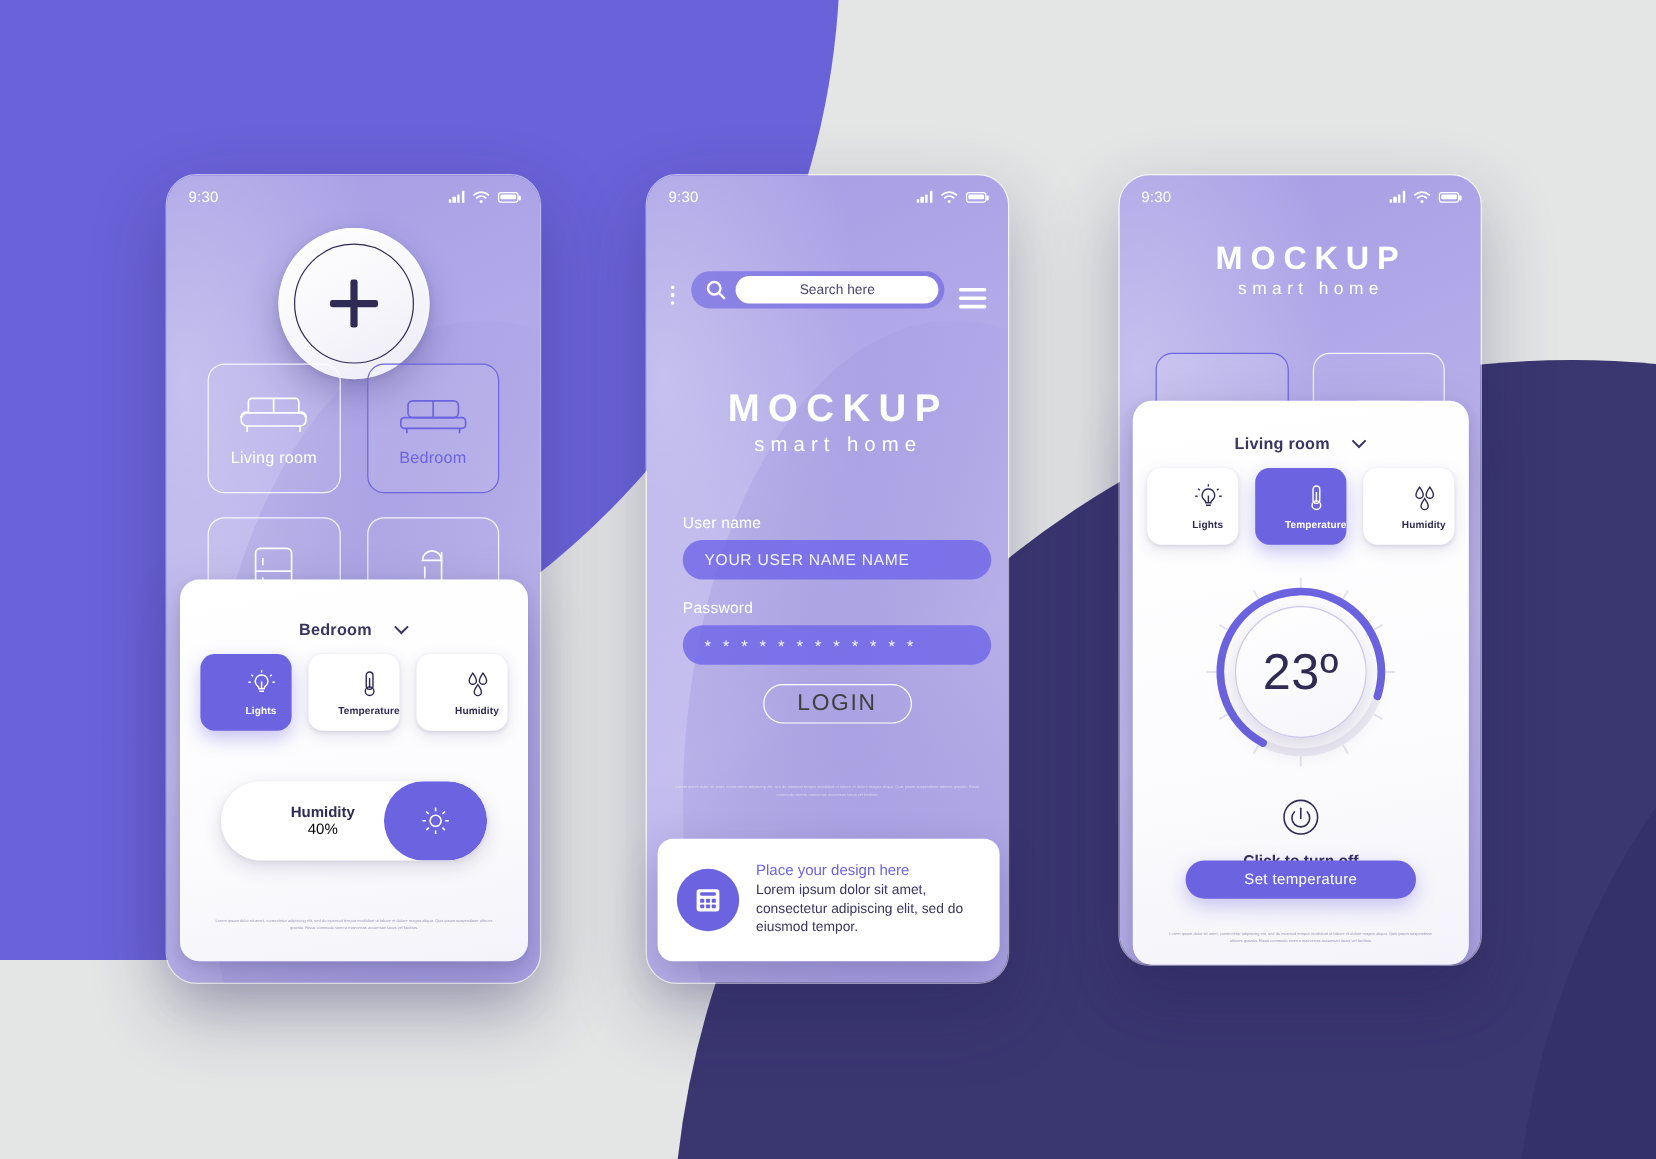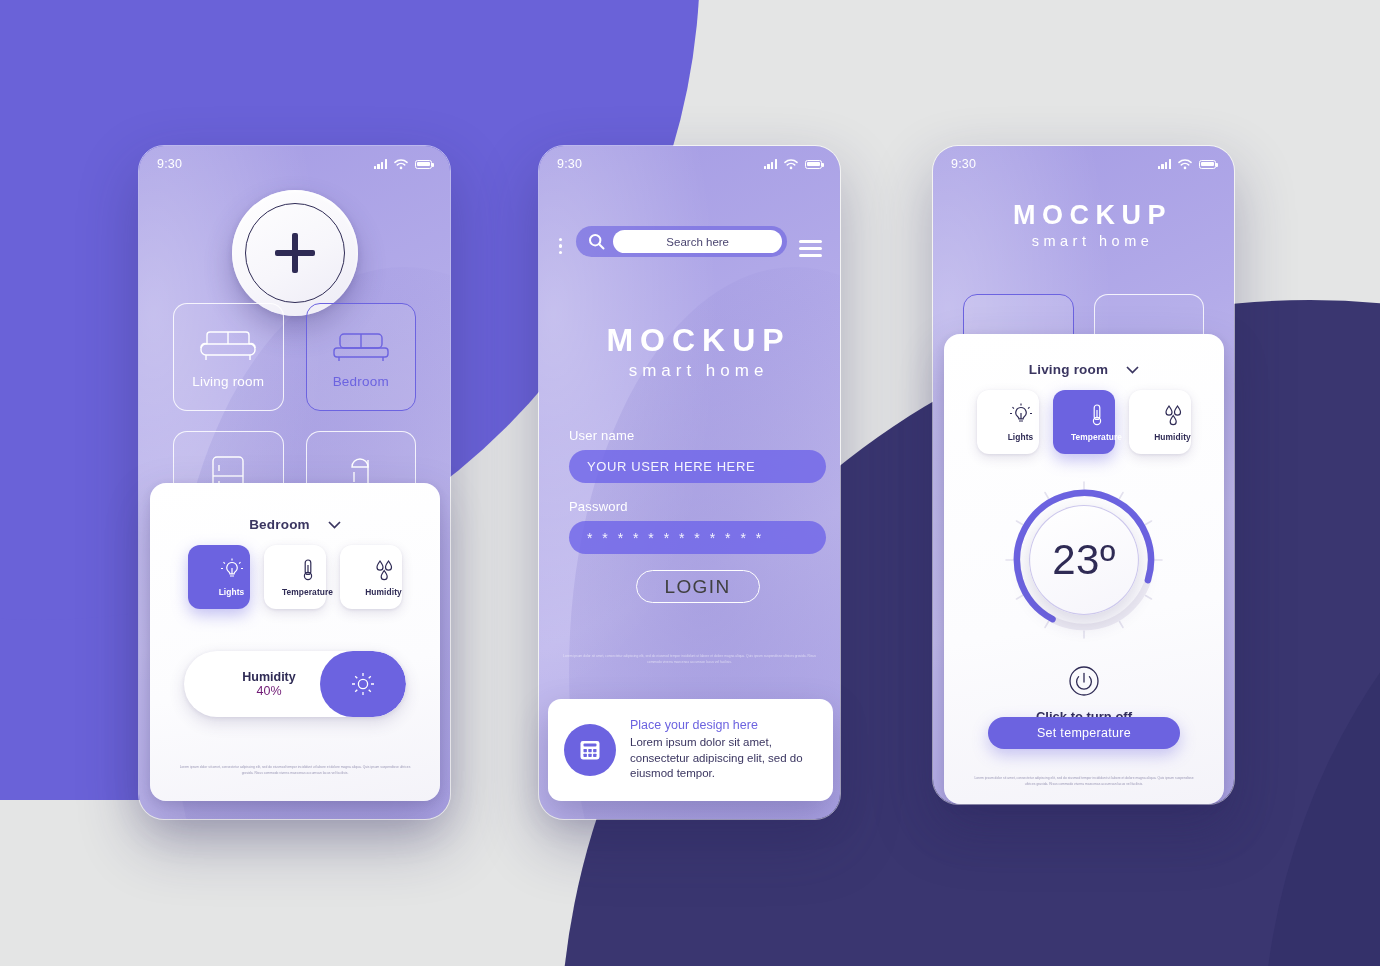--- a/index.html
+++ b/index.html
@@ -137,39 +137,39 @@
   #sheet3 { left: 944px; top: 334px; width: 280px; height: 470px; }
 
   .sheet-head {
     display: flex; align-items: center; justify-content: center; gap: 18px;
     color: #3a3560; font-size: 13.5px; font-weight: 700; letter-spacing: .2px;
   }
   .chev { width: 13px; height: 8px; }
 
   .mode-row { display: flex; justify-content: center; gap: 14px; }
   .mode-tile {
-    width: 62px; height: 64px; border-radius: 12px;
+    width: 76px; height: 64px; border-radius: 12px;
     background: #fff;
     box-shadow: 0 4px 12px rgba(60,50,110,.13), 0 1px 3px rgba(60,50,110,.10);
     display: flex; flex-direction: column; align-items: center; justify-content: center;
     gap: 4px; color: #2f2b55; padding-left: 25px;
   }
   .mode-tile.active { background: #6c63e0; color: #fff; box-shadow: 0 6px 16px rgba(108,99,224,.40); }
   .mode-label { font-size: 8.4px; font-weight: 700; letter-spacing: .1px; }
 
   
   .intensity {
     position: absolute; left: 34px; right: 34px; top: 168px; height: 66px;
     border-radius: 34px; background: #fff; overflow: hidden;
     box-shadow: 0 6px 16px rgba(60,50,110,.16), 0 1px 4px rgba(60,50,110,.10);
     display: flex;
   }
   .int-left { flex: 1; display: flex; flex-direction: column; justify-content: center; align-items: center; }
   .int-title { font-size: 12.5px; color: #2f2b55; font-weight: 600; }
-  .int-val { font-size: 12.5px; color: #701a75; }
+  .int-val { font-size: 12.5px; color: #000000; }
   .int-right {
     width: 86px; background: #6c63e0; border-radius: 34px 34px 34px 34px;
     margin-left: -34px;
     display: flex; align-items: center; justify-content: center;
   }
 
   .fineprint {
     position: absolute; left: 26px; right: 26px;
     font-size: 3.3px; line-height: 1.75; text-align: center;
     color: #9a97b5; letter-spacing: .02px;
@@ -433,21 +433,21 @@
       </span>
   </div>
 
   <div class="brand" style="top:176px;">
     <div class="brand-main">MOCKUP</div>
     <div class="brand-sub">smart home</div>
   </div>
 
   <div class="form">
     <div class="field-label">User name</div>
-    <div class="field">YOUR USER HERE HERE</div>
+    <div class="field">YOUR USER NAME NAME</div>
     <div class="field-label">Password</div>
     <div class="field pw">* * * * * * * * * * * *</div>
     <div class="login-btn">LOGIN</div>
   </div>
 
   <div class="fineprint light" style="left:22px;right:22px;top:508px;">Lorem ipsum dolor sit amet, consectetur adipiscing elit, sed do eiusmod tempor incididunt ut labore et dolore magna aliqua. Quis ipsum suspendisse ultrices gravida. Risus commodo viverra maecenas accumsan lacus vel facilisis.</div>
 </div>
 
 <div class="design-card" style="left:548px;top:699px;">
   <div class="design-icon">

